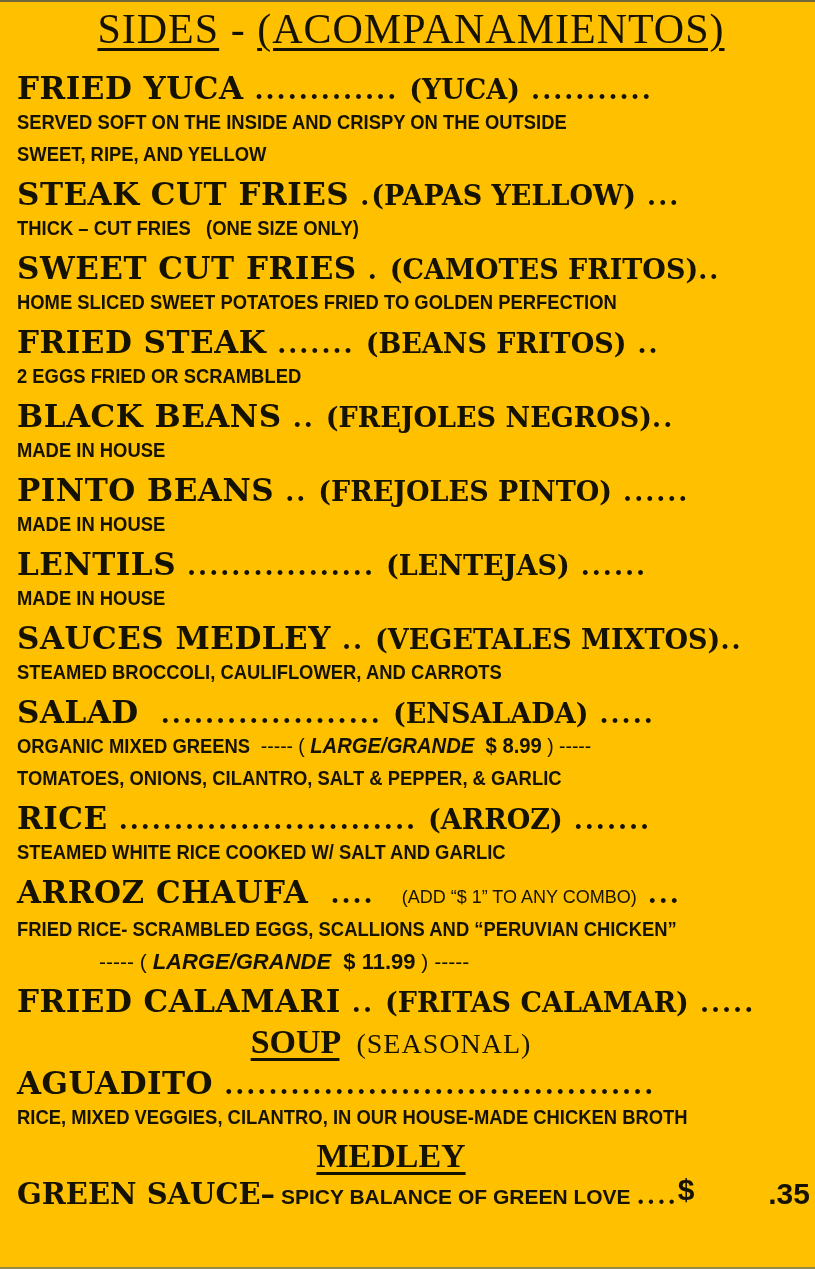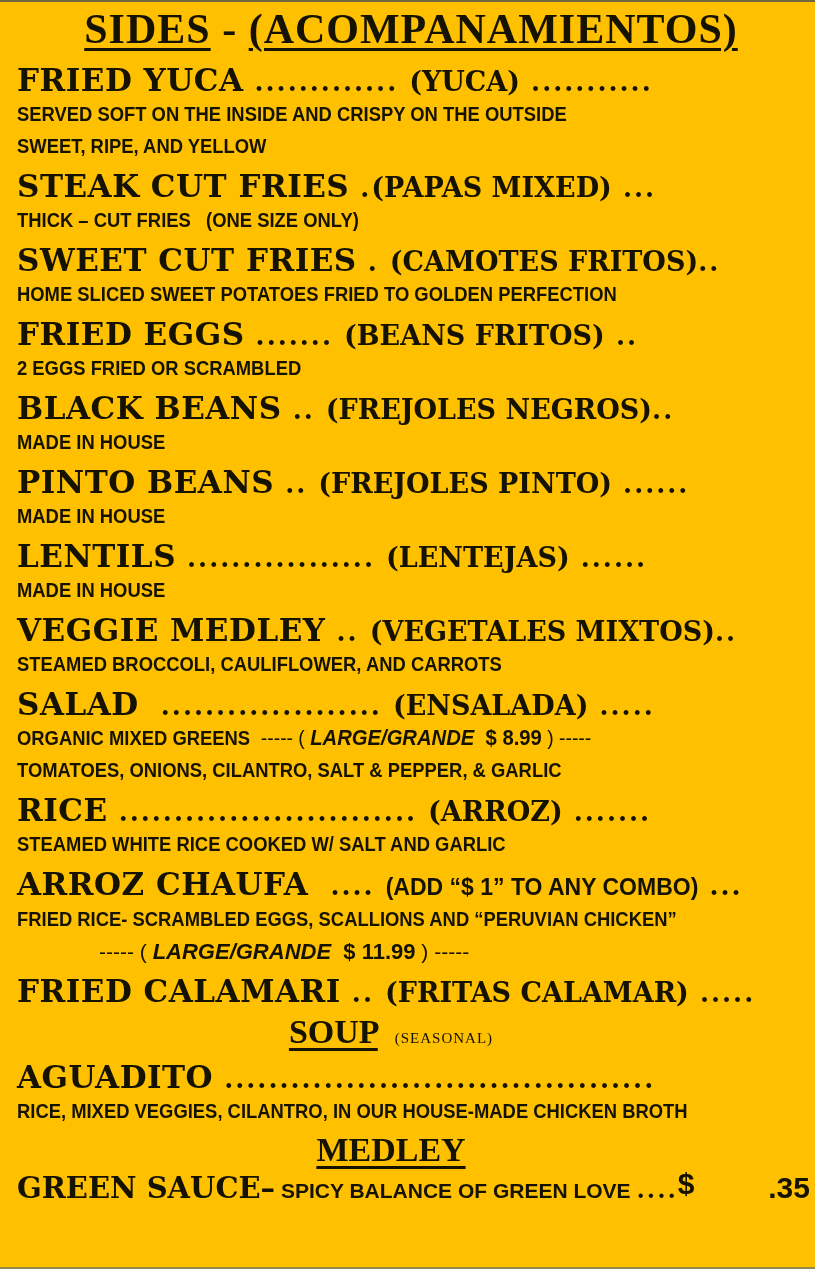--- a/index.html
+++ b/index.html
@@ -11,42 +11,42 @@
     box-sizing:border-box;
     border-top:2px solid #6e683c;
     border-bottom:2px solid #948a47;
     font-family:"Liberation Sans",sans-serif;
   }
   .page{padding:4px 10px 0 17px;}
 
   
   .title{
     font-family:"Liberation Serif",serif;
-    font-weight:700;
+    font-weight:400;
     font-size:42px;
     line-height:46px;
     text-align:center;
     letter-spacing:1px;
     white-space:pre;
-    margin-bottom:8px;
+    margin-bottom:16px;
   }
   .u{text-decoration:underline;text-decoration-thickness:3px;text-underline-offset:5px;}
 
   
   .item-line{
     font-family:"DejaVu Serif",serif;
     font-weight:700;
     font-size:31px;
     line-height:40px;
     white-space:pre-wrap;
   }
   .iname{letter-spacing:.5px;}
   .iparen{font-size:27px;}
   .idots{font-size:26px;letter-spacing:2px;}
-  .inote{font-family:"Liberation Sans",sans-serif;font-weight:700;font-size:23px;letter-spacing:0;}
+  .inote{font-family:"Liberation Sans",sans-serif;font-weight:400;font-size:18px;letter-spacing:0;margin-left:16px;}
 
   
   .desc{
     font-family:"Liberation Sans",sans-serif;
     font-weight:700;
     font-size:20px;
     line-height:24px;
     margin-bottom:8px;
     white-space:pre-wrap;
     transform:scaleX(.92);
@@ -69,21 +69,21 @@
   
   .section-head{
     font-family:"Liberation Serif",serif;
     font-weight:700;
     font-size:34px;
     line-height:38px;
     text-align:center;
     white-space:pre;
     margin:0 40px 0 0;
   }
-  .section-note{font-weight:400;font-size:15px;letter-spacing:1px;}
+  .section-note{font-weight:400;font-size:28px;letter-spacing:1px;}
 
   
   .sauce-line{
     display:flex;
     align-items:baseline;
     line-height:38px;
     white-space:pre;
   }
   .sname{font-family:"DejaVu Serif",serif;font-weight:700;font-size:29px;}
   .sdesc{font-family:"Liberation Sans",sans-serif;font-weight:700;font-size:21px;}
@@ -103,33 +103,33 @@
 </style>
 </head>
 <body style="background: rgb(255, 192, 0); color: rgb(21, 18, 0);">
 
 <div class="page">
   <div class="title"><span class="u">SIDES</span><span> - </span><span class="u">(ACOMPANAMIENTOS)</span></div>
   <main id="items">
       <div class="item-line"><span class="iname">FRIED YUCA</span><span class="idots"> ............. </span><span class="iparen">(YUCA)</span><span class="idots"> ...........</span></div>
       <div class="desc"><span class="desc-text">SERVED SOFT ON THE INSIDE AND CRISPY ON THE OUTSIDE</span></div>
       <div class="desc"><span class="desc-text">SWEET, RIPE, AND YELLOW</span></div>
-      <div class="item-line"><span class="iname">STEAK CUT FRIES</span><span class="idots"> .</span><span class="iparen">(PAPAS MIXED)</span><span class="idots"> ...</span></div>
+      <div class="item-line"><span class="iname">STEAK CUT FRIES</span><span class="idots"> .</span><span class="iparen">(PAPAS YELLOW)</span><span class="idots"> ...</span></div>
       <div class="desc"><span class="desc-text">THICK – CUT FRIES   (ONE SIZE ONLY)</span></div>
       <div class="item-line"><span class="iname">SWEET CUT FRIES</span><span class="idots"> . </span><span class="iparen">(CAMOTES FRITOS)</span><span class="idots">..</span></div>
       <div class="desc"><span class="desc-text">HOME SLICED SWEET POTATOES FRIED TO GOLDEN PERFECTION</span></div>
-      <div class="item-line"><span class="iname">FRIED EGGS</span><span class="idots"> ....... </span><span class="iparen">(BEANS FRITOS)</span><span class="idots"> ..</span></div>
+      <div class="item-line"><span class="iname">FRIED STEAK</span><span class="idots"> ....... </span><span class="iparen">(BEANS FRITOS)</span><span class="idots"> ..</span></div>
       <div class="desc"><span class="desc-text">2 EGGS FRIED OR SCRAMBLED</span></div>
       <div class="item-line"><span class="iname">BLACK BEANS</span><span class="idots"> .. </span><span class="iparen">(FREJOLES NEGROS)</span><span class="idots">..</span></div>
       <div class="desc"><span class="desc-text">MADE IN HOUSE</span></div>
       <div class="item-line"><span class="iname">PINTO BEANS</span><span class="idots"> .. </span><span class="iparen">(FREJOLES PINTO)</span><span class="idots"> ......</span></div>
       <div class="desc"><span class="desc-text">MADE IN HOUSE</span></div>
       <div class="item-line"><span class="iname">LENTILS</span><span class="idots"> ................. </span><span class="iparen">(LENTEJAS)</span><span class="idots"> ......</span></div>
       <div class="desc"><span class="desc-text">MADE IN HOUSE</span></div>
-      <div class="item-line"><span class="iname">VEGGIE MEDLEY</span><span class="idots"> .. </span><span class="iparen">(VEGETALES MIXTOS)</span><span class="idots">..</span></div>
+      <div class="item-line"><span class="iname">SAUCES MEDLEY</span><span class="idots"> .. </span><span class="iparen">(VEGETALES MIXTOS)</span><span class="idots">..</span></div>
       <div class="desc"><span class="desc-text">STEAMED BROCCOLI, CAULIFLOWER, AND CARROTS</span></div>
       <div class="item-line"><span class="iname">SALAD</span><span class="idots">  .................... </span><span class="iparen">(ENSALADA)</span><span class="idots"> .....</span></div>
       <div class="desc"><span class="desc-text">ORGANIC MIXED GREENS</span><span class="dashes">  ----- ( </span><span class="size-label">LARGE/GRANDE</span><span class="size-price">  $ 8.99</span><span class="dashes"> ) -----</span></div>
       <div class="desc"><span class="desc-text">TOMATOES, ONIONS, CILANTRO, SALT &amp; PEPPER, &amp; GARLIC</span></div>
       <div class="item-line"><span class="iname">RICE</span><span class="idots"> ........................... </span><span class="iparen">(ARROZ)</span><span class="idots"> .......</span></div>
       <div class="desc"><span class="desc-text">STEAMED WHITE RICE COOKED W/ SALT AND GARLIC</span></div>
       <div class="item-line"><span class="iname">ARROZ CHAUFA</span><span class="idots">  .... </span><span class="inote">(ADD “$ 1” TO ANY COMBO)</span><span class="idots"> ...</span></div>
       <div class="desc"><span class="desc-text">FRIED RICE- SCRAMBLED EGGS, SCALLIONS AND “PERUVIAN CHICKEN”</span></div>
       <div class="size-line"><span class="dashes">----- ( </span><span class="size-label">LARGE/GRANDE</span><span class="size-price">  $ 11.99</span><span class="dashes"> ) -----</span></div>
       <div class="item-line"><span class="iname">FRIED CALAMARI</span><span class="idots"> .. </span><span class="iparen">(FRITAS CALAMAR)</span><span class="idots"> .....</span></div>

